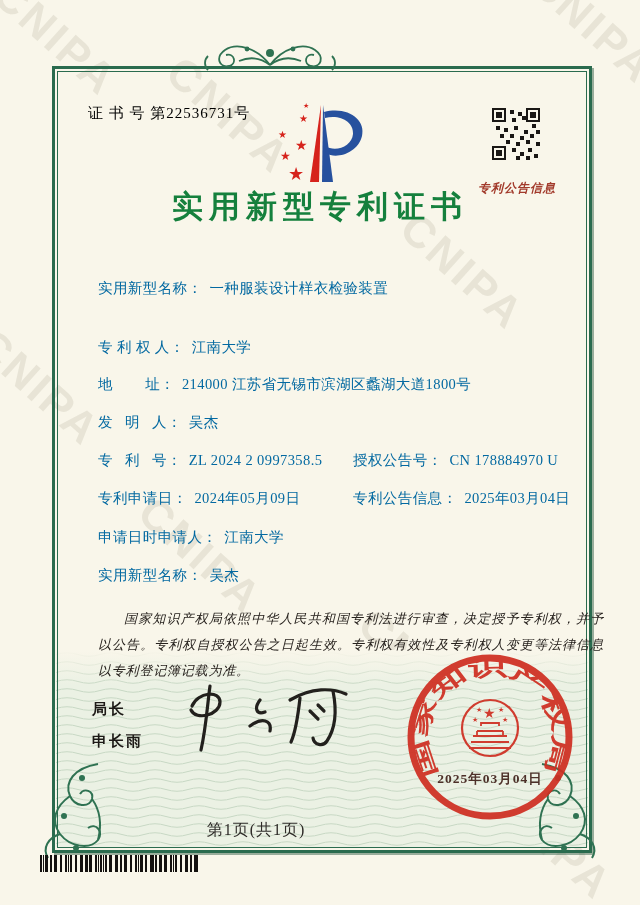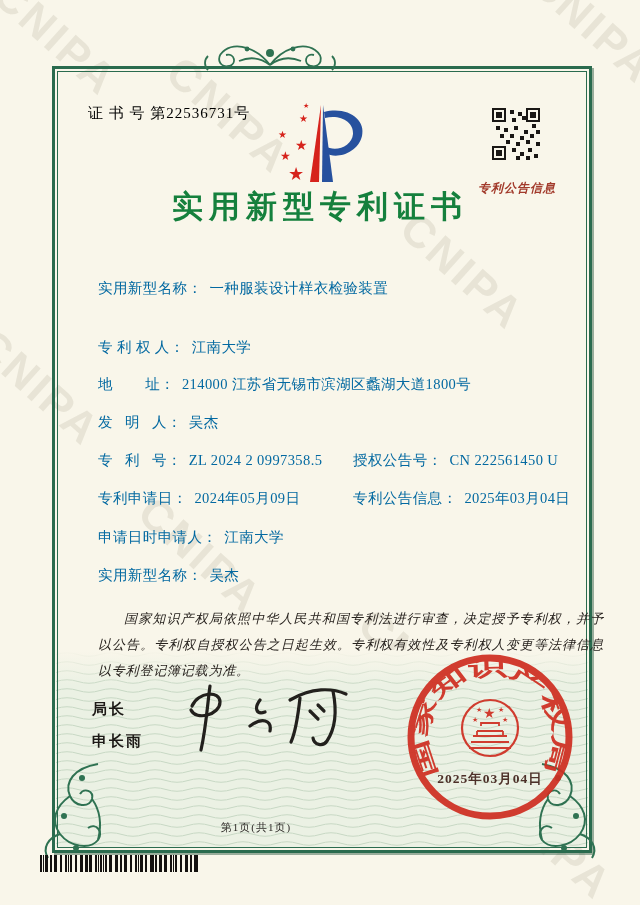--- a/index.html
+++ b/index.html
@@ -56,21 +56,21 @@
     font-size:13px;font-style:italic;font-weight:500;line-height:2.0;
     letter-spacing:0.8px;color:#26211d;text-indent:26px;text-align:justify;margin-left:28px;
   }
   .officer{position:absolute;left:92px;z-index:5;
     font-family:"Liberation Sans", sans-serif;
     font-size:15px;font-weight:bold;color:#1d1a17;letter-spacing:2px;}
   .signature{position:absolute;left:172px;top:674px;z-index:5;}
   .seal{position:absolute;left:405px;top:652px;z-index:6;opacity:0.93;}
   .page-no{
     position:absolute;left:0;top:820px;width:512px;z-index:5;
-    text-align:center;font-size:11px;color:#2e2b28;letter-spacing:1px;
+    text-align:center;font-size:16px;color:#2e2b28;letter-spacing:1px;
   }
   .barcode{
     position:absolute;left:40px;top:855px;width:158px;height:17px;z-index:4;
     background:
       repeating-linear-gradient(90deg,#14110f 0 2px,transparent 2px 5px),
       repeating-linear-gradient(90deg,#14110f 0 1px,transparent 1px 7px),
       repeating-linear-gradient(90deg,transparent 0 3px,#14110f 3px 4px,transparent 4px 11px);
   }
 </style>
 </head>
@@ -192,21 +192,21 @@
 <div class="line" style="top:358px">
   <span class="flabel">地        址：</span><span class="fvalue">214000 江苏省无锡市滨湖区蠡湖大道1800号</span>
 </div>
 <div class="line" style="top:396px">
   <span class="flabel">发   明   人：</span><span class="fvalue">吴杰</span>
 </div>
 <div class="line" style="top:434px">
   <span class="flabel">专   利   号：</span><span class="fvalue">ZL 2024 2 0997358.5</span>
 </div>
 <div class="line col2" style="top:434px">
-  <span class="flabel">授权公告号：</span><span class="fvalue">CN 222561450 U</span>
+  <span class="flabel">授权公告号：</span><span class="fvalue">CN 178884970 U</span>
 </div>
 <div class="line" style="top:472px">
   <span class="flabel">专利申请日：</span><span class="fvalue">2024年05月09日</span>
 </div>
 <div class="line col2" style="top:472px">
   <span class="flabel">专利公告信息：</span><span class="fvalue">2025年03月04日</span>
 </div>
 <div class="line" style="top:511px">
   <span class="flabel">申请日时申请人：</span><span class="fvalue">江南大学</span>
 </div>

